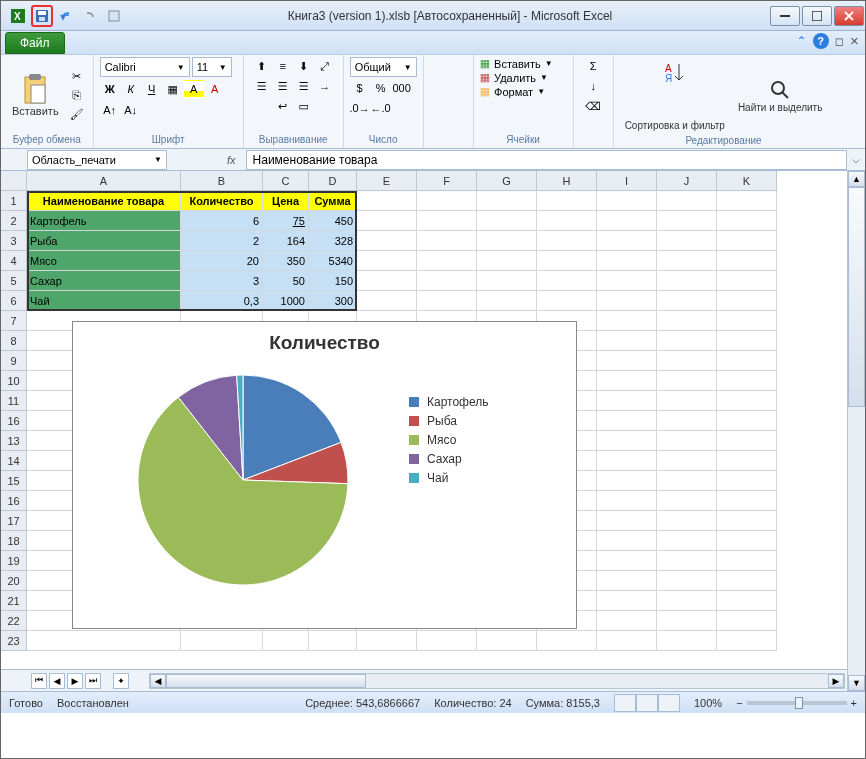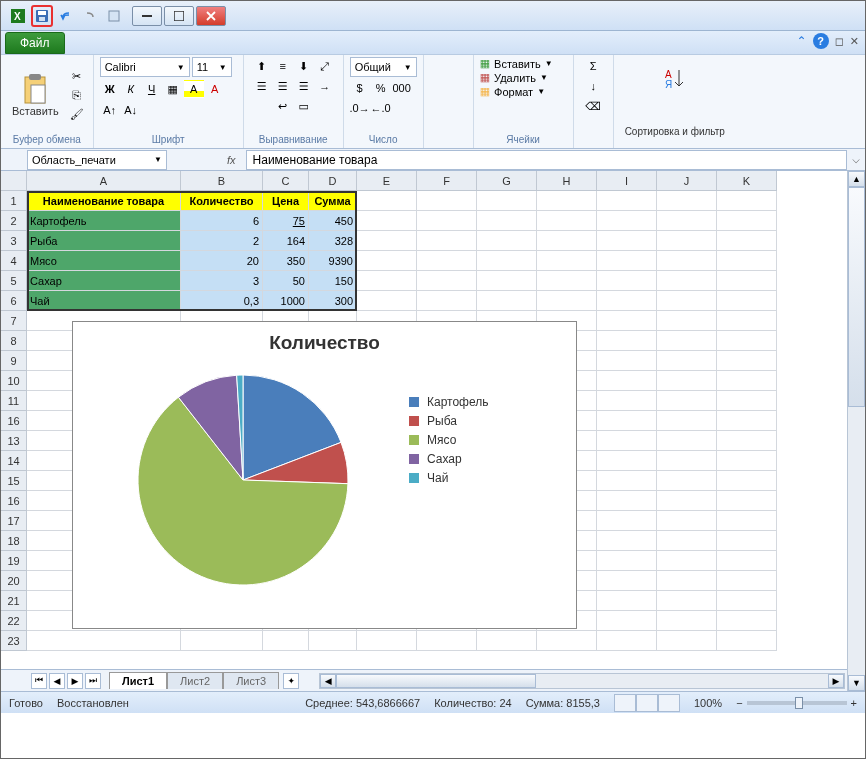--- a/index.html
+++ b/index.html
@@ -119,20 +119,21 @@
         <svg width="14" height="14">
           <path d="M4 4 Q10 4 10 8" fill="none" stroke="#888" stroke-width="1.5"></path>
         </svg>
       </div>
     <div class="qat-btn">
         <svg width="14" height="14">
           <rect x="2" y="2" width="10" height="10" fill="#d5e4f4" stroke="#7a8fa8"></rect>
         </svg>
       </div>
   </div>
+  <div class="title-text">Книга3 (version 1).xlsb [Автосохраненный] - Microsoft Excel</div>
   <div class="winbtns">
     <div class="winbtn">
         <svg width="10" height="2">
           <rect width="10" height="2" fill="#333"></rect>
         </svg>
       </div>
     <div class="winbtn">
         <svg width="10" height="10">
           <rect x="0" y="0" width="10" height="10" fill="none" stroke="#333" stroke-width="1.5"></rect>
         </svg>
@@ -281,21 +282,29 @@
   <div class="rgroup" style="min-width:140px;border-right:none;">
     <div class="rgroup-body">
       <div class="big-btn">
         <svg width="24" height="24">
             <text x="2" y="12" font-size="10" fill="#c00">А</text>
             <text x="2" y="22" font-size="10" fill="#2a7de1">Я</text>
             <path d="M16 4 L16 20 L12 16 M16 20 L20 16" stroke="#333" fill="none"></path>
           </svg>
         <span style="text-align:center;font-size:10px;margin-top:36px;">Сортировка и фильтр</span>
       </div>
-    </div>
+      <div class="big-btn">
+        <svg width="24" height="24">
+            <circle cx="10" cy="10" r="6" fill="none" stroke="#333" stroke-width="2"></circle>
+            <path d="M14 14 L20 20" stroke="#333" stroke-width="2"></path>
+          </svg>
+        <span style="text-align:center;font-size:10px;">Найти и выделить</span>
+      </div>
+    </div>
+    <div class="rgroup-label">Редактирование</div>
   </div>
 </div>
 
 <div class="fbar">
   <div class="namebox">
       <span>Область_печати</span>
       <span style="font-size:8px;">▼</span>
     </div>
   <div style="width:50px"></div>
   <span class="fx-lbl">fx</span>
@@ -382,21 +391,21 @@
         <div class="cell" style="width: 60px;"></div>
         <div class="cell" style="width: 60px;"></div>
         <div class="cell" style="width: 60px;"></div>
         <div class="cell" style="width: 60px;"></div>
         <div class="cell" style="width: 60px;"></div>
       </div>
       <div class="cell-row">
         <div class="cell col-g" style="width: 154px;">Мясо</div>
         <div class="cell col-b" style="width: 82px;">20</div>
         <div class="cell col-b" style="width: 46px;">350</div>
-        <div class="cell col-b" style="width: 48px;">9390</div>
+        <div class="cell col-b" style="width: 48px;">5340</div>
         <div class="cell" style="width: 60px;"></div>
         <div class="cell" style="width: 60px;"></div>
         <div class="cell" style="width: 60px;"></div>
         <div class="cell" style="width: 60px;"></div>
         <div class="cell" style="width: 60px;"></div>
         <div class="cell" style="width: 60px;"></div>
         <div class="cell" style="width: 60px;"></div>
       </div>
       <div class="cell-row">
         <div class="cell col-g" style="width: 154px;">Сахар</div>
@@ -693,25 +702,20 @@
   <div class="vscroll-btn">▼</div>
 </div>
 
 <div class="sheettabs">
   <div class="sheetnav">
     <div class="sheetnav-btn">⏮</div>
     <div class="sheetnav-btn">◀</div>
     <div class="sheetnav-btn">▶</div>
     <div class="sheetnav-btn">⏭</div>
   </div>
-  <div id="sheettabs-c" style="display: flex;">
-      <div class="sheettab active">Лист1</div>
-      <div class="sheettab inactive">Лист2</div>
-      <div class="sheettab inactive">Лист3</div>
-    </div>
   <div class="sheetnav-btn" style="margin-left:4px;">✦</div>
   <div class="hscroll">
     <div class="hscroll-btn">◀</div>
     <div class="hscroll-thumb"></div>
     <div style="flex:1"></div>
     <div class="hscroll-btn">▶</div>
   </div>
 </div>
 
 <div class="statusbar">

